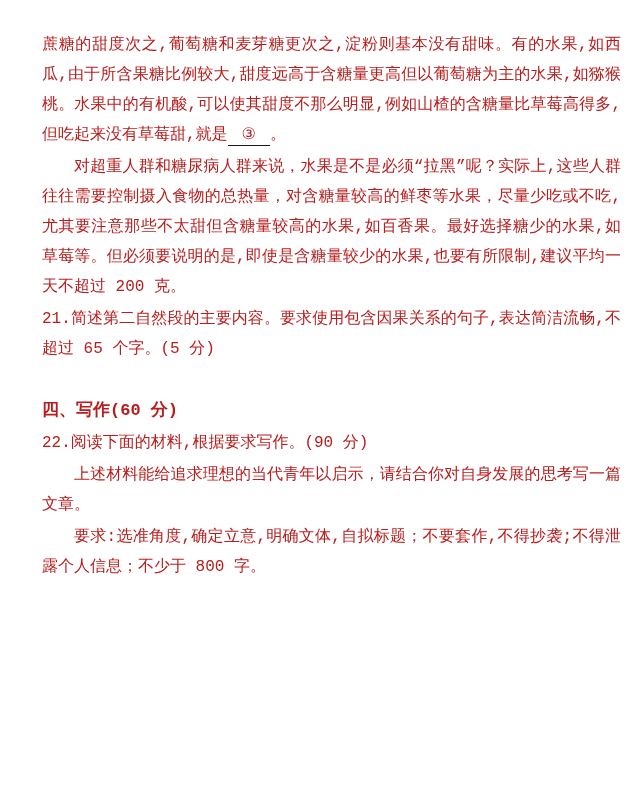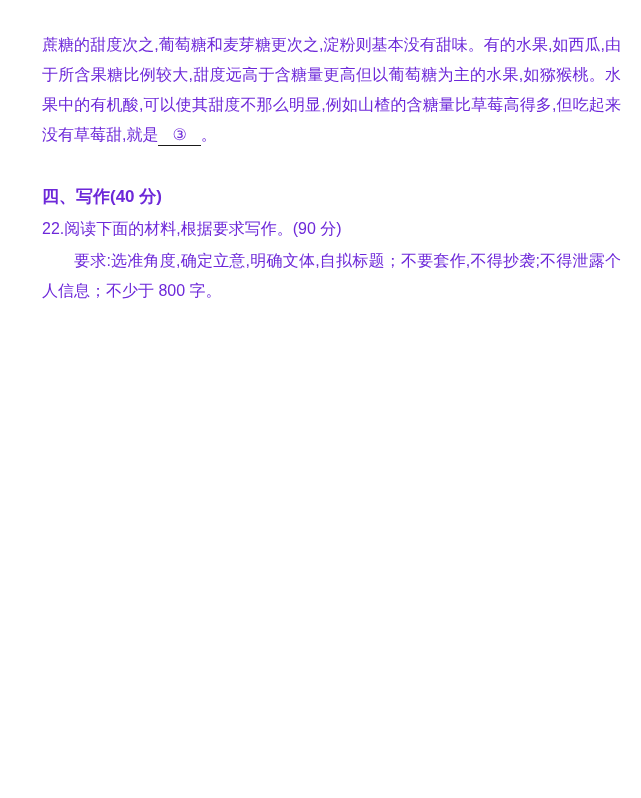--- a/index.html
+++ b/index.html
@@ -2,24 +2,24 @@
 <html><head>
 <meta charset="utf-8">
 <style>
   html, body { margin: 0; padding: 0; background: #ffffff; }
   .page {
     box-sizing: border-box;
     width: 641px;
     height: 798px;
     background: #ffffff;
     padding: 28px 20px 0 42px;
-    font-family: Liberation Sans, sans-serif;
+    font-family: Liberation Mono, monospace;
     font-size: 16px;
     line-height: 30px;
-    color: #6d28d9;
+    color: #b91c1c;
     text-align: justify;
     overflow: hidden;
   }
   .page p { margin: 2px 0; }
   .indent { text-indent: 2em; }
   .blank {
     display: inline-block;
     border-bottom: 1px solid #1a1a1a;
     line-height: 20px;
     padding: 0 14px;
@@ -31,24 +31,27 @@
     margin-top: 32px !important;
   }
 </style>
 </head>
 <body>
 
 <div class="page">
 
   <p><span>蔗糖的甜度次之,葡萄糖和麦芽糖更次之,淀粉则基本没有甜味。有的水果,如西瓜,由于所含果糖比例较大,甜度远高于含糖量更高但以葡萄糖为主的水果,如猕猴桃。水果中的有机酸,可以使其甜度不那么明显,例如山楂的含糖量比草莓高得多,但吃起来没有草莓甜,就是</span><span class="blank"><span>③</span></span><span>。</span></p>
 
+  <p class="indent">对超重人群和糖尿病人群来说，水果是不是必须“拉黑”呢？实际上,这些人群往往需要控制摄入食物的总热量，对含糖量较高的鲜枣等水果，尽量少吃或不吃,尤其要注意那些不太甜但含糖量较高的水果,如百香果。最好选择糖少的水果,如草莓等。但必须要说明的是,即使是含糖量较少的水果,也要有所限制,建议平均一天不超过 200 克。</p>
 
 
+  <p>21.简述第二自然段的主要内容。要求使用包含因果关系的句子,表达简洁流畅,不超过 65 个字。(5 分)</p>
 
-  <p class="section-heading">四、写作(40 分)</p>
+  <p class="section-heading">四、写作(60 分)</p>
 
   <p>22.阅读下面的材料,根据要求写作。(90 分)</p>
 
 
+  <p class="indent">上述材料能给追求理想的当代青年以启示，请结合你对自身发展的思考写一篇文章。</p>
 
   <p class="indent">要求:选准角度,确定立意,明确文体,自拟标题；不要套作,不得抄袭;不得泄露个人信息；不少于 800 字。</p>
 
 </div>
 
 </body></html>

